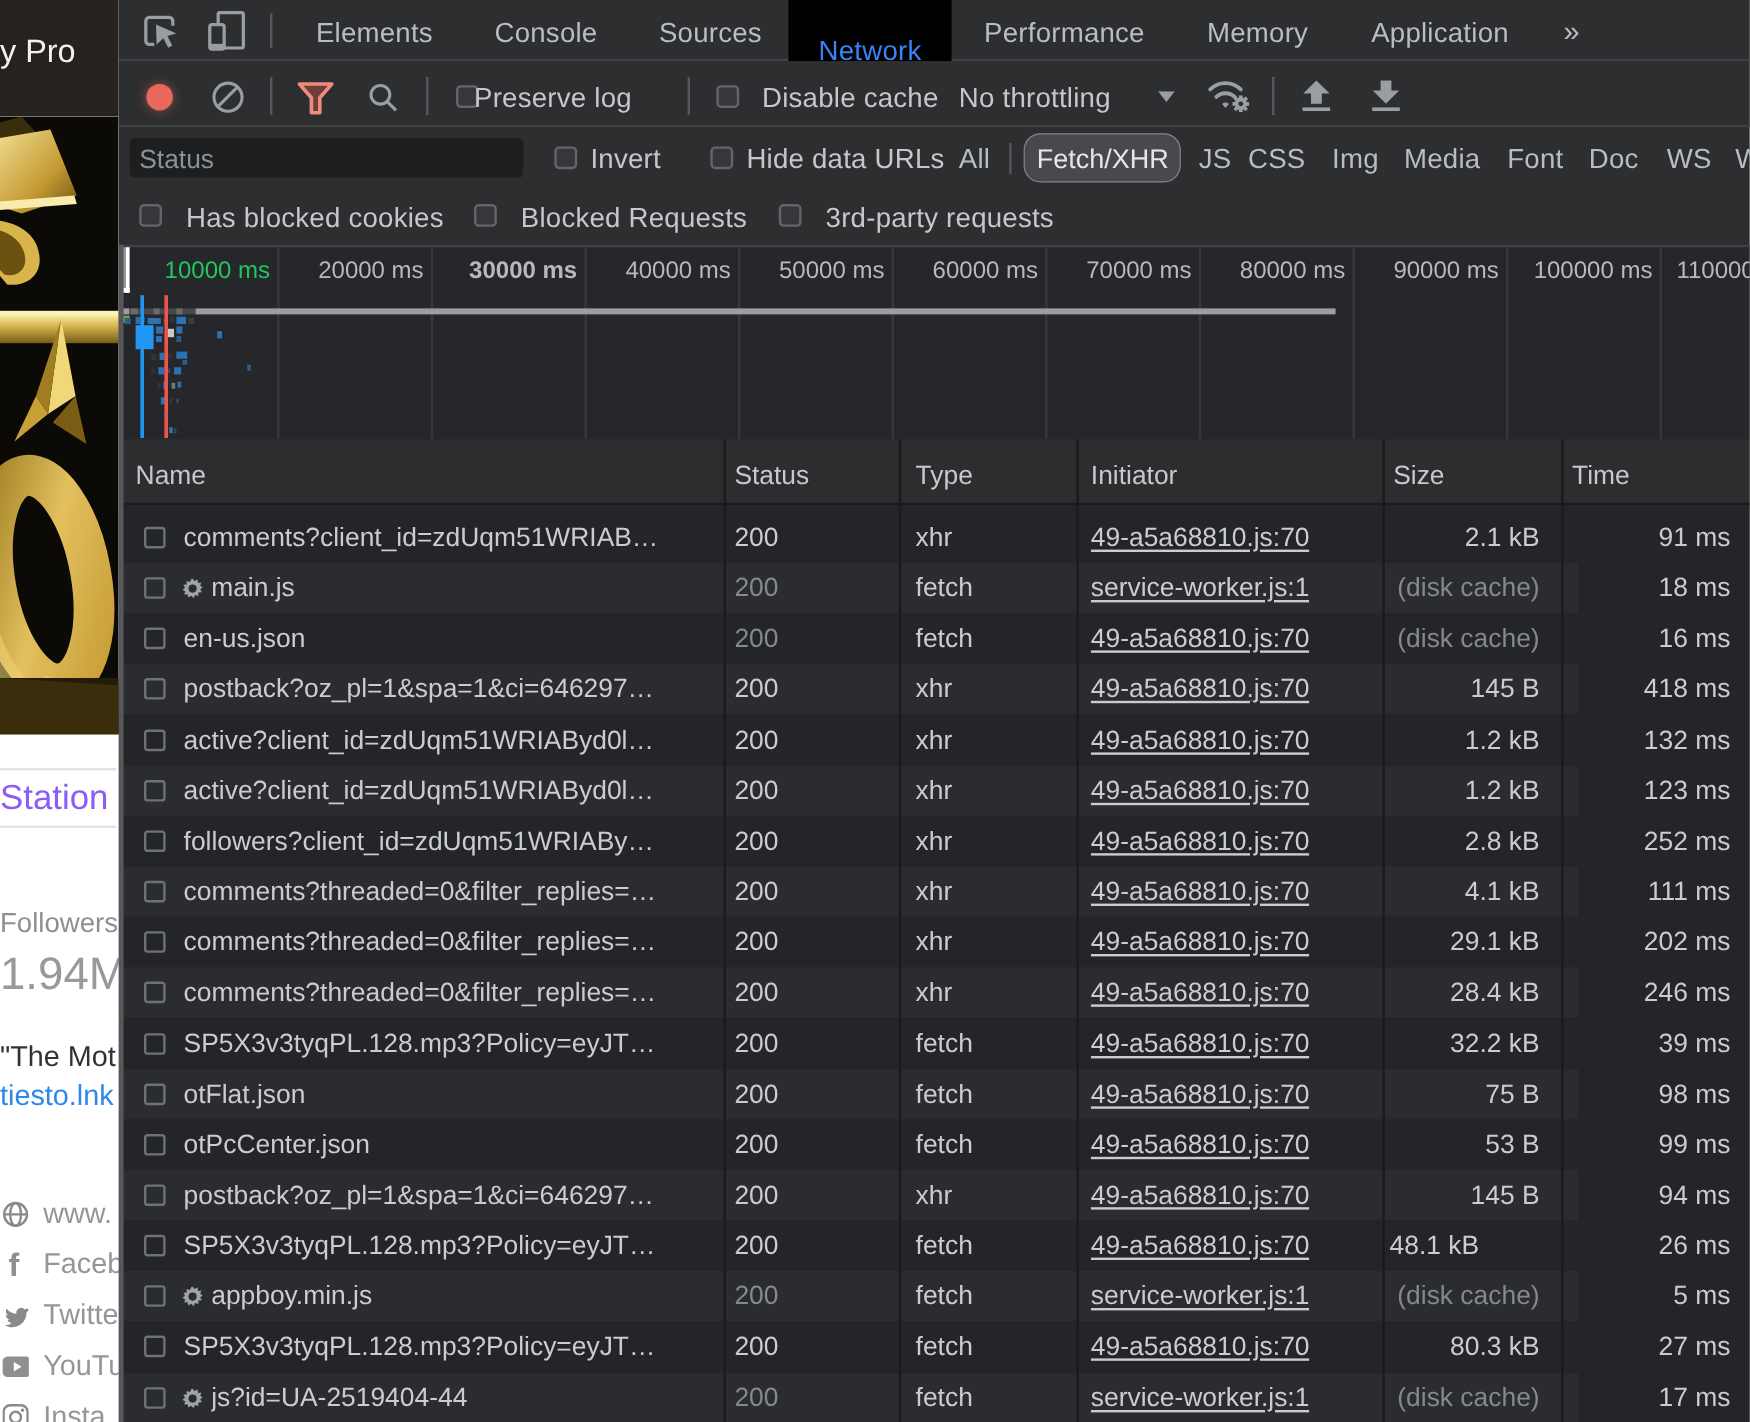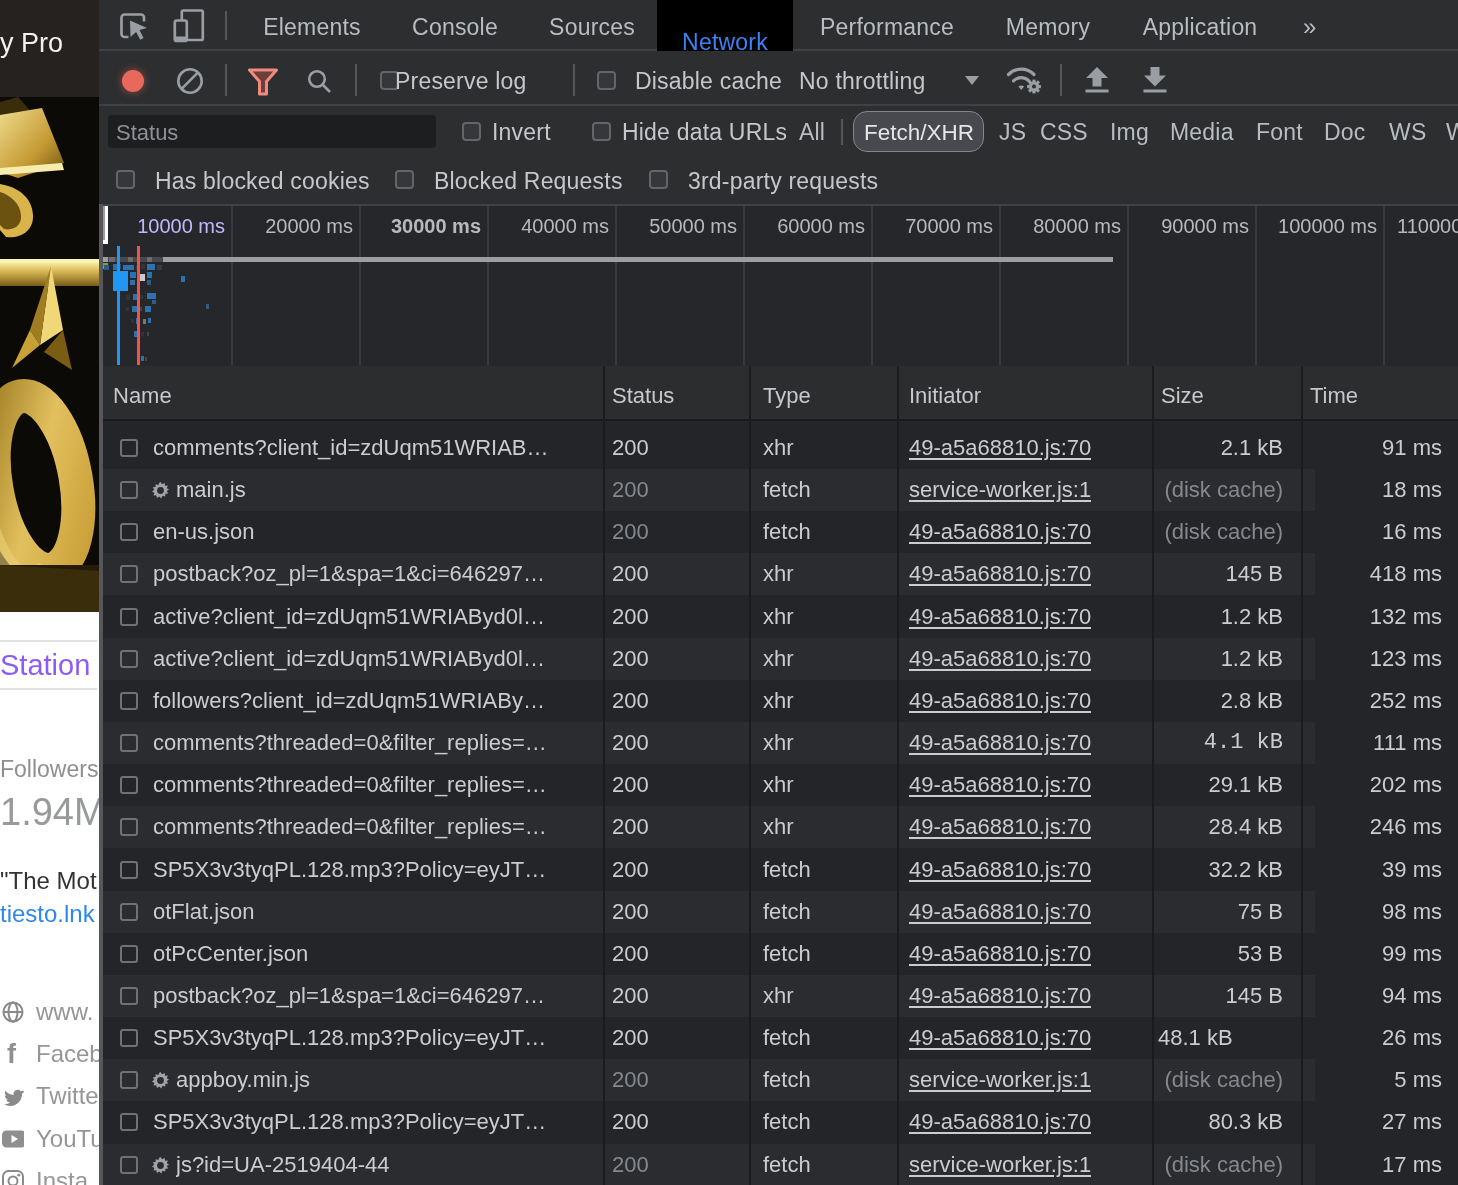--- a/index.html
+++ b/index.html
@@ -180,21 +180,21 @@
 <div class="chip" style="left:1290px;top:119px;">WS</div>
 <div class="chip" style="left:1347px;top:119px;">W</div>
 <div class="cb" style="left:17px;top:170px;"></div>
 <div class="abs lbl" style="left:56px;top:168px;">Has blocked cookies</div>
 <div class="cb" style="left:296px;top:170px;"></div>
 <div class="abs lbl" style="left:335px;top:168px;">Blocked Requests</div>
 <div class="cb" style="left:550px;top:170px;"></div>
 <div class="abs lbl" style="left:589px;top:168px;">3rd-party requests</div>
 <div class="abs" style="left:0;top:204px;width:1359px;height:162px;background:#26272a;border-top:2px solid #404144;"></div>
 <div class="abs" style="left:132px;top:206px;width:2px;height:160px;background:#37383b;"></div>
-<div class="abs" style="left:-18px;top:215px;width:144px;text-align:right;color:#c4b5fd;font-size:20px;white-space:nowrap;">10000 ms</div>
+<div class="abs" style="left:-18px;top:215px;width:144px;text-align:right;color:#22c55e;font-size:20px;white-space:nowrap;">10000 ms</div>
 <div class="abs" style="left:260px;top:206px;width:2px;height:160px;background:#37383b;"></div>
 <div class="abs" style="left:110px;top:215px;width:144px;text-align:right;color:#b7b9bc;font-size:20px;white-space:nowrap;">20000 ms</div>
 <div class="abs" style="left:388px;top:206px;width:2px;height:160px;background:#37383b;"></div>
 <div class="abs" style="left:238px;top:215px;width:144px;text-align:right;color:#b7b9bc;font-size:20px;white-space:nowrap;font-weight:bold;">30000 ms</div>
 <div class="abs" style="left:516px;top:206px;width:2px;height:160px;background:#37383b;"></div>
 <div class="abs" style="left:366px;top:215px;width:144px;text-align:right;color:#b7b9bc;font-size:20px;white-space:nowrap;">40000 ms</div>
 <div class="abs" style="left:644px;top:206px;width:2px;height:160px;background:#37383b;"></div>
 <div class="abs" style="left:494px;top:215px;width:144px;text-align:right;color:#b7b9bc;font-size:20px;white-space:nowrap;">50000 ms</div>
 <div class="abs" style="left:772px;top:206px;width:2px;height:160px;background:#37383b;"></div>
 <div class="abs" style="left:622px;top:215px;width:144px;text-align:right;color:#b7b9bc;font-size:20px;white-space:nowrap;">60000 ms</div>
@@ -330,21 +330,21 @@
 <div class="cell lnk" style="left:810px;">49-a5a68810.js:70</div>
 <div class="cell" style="left:1059px;width:125px;text-align:right;">2.8 kB</div>
 <div class="cell" style="left:1210px;width:133px;text-align:right;">252 ms</div>
 </div>
 <div class="row" style="top:301.0px;background:#2b2c2f;">
 <div class="rcb"></div>
 <div class="cell" style="left:54px;width:444px;">comments?threaded=0&amp;filter_replies=…</div>
 <div class="cell" style="left:513px;">200</div>
 <div class="cell" style="left:664px;">xhr</div>
 <div class="cell lnk" style="left:810px;">49-a5a68810.js:70</div>
-<div class="cell" style="left:1059px;width:125px;text-align:right;font-family:Liberation Mono, monospace;">4.1 kB</div>
+<div class="cell" style="left:1059px;width:125px;text-align:right;">4.1 kB</div>
 <div class="cell" style="left:1210px;width:133px;text-align:right;">111 ms</div>
 </div>
 <div class="row" style="top:343.2px;background:#242528;">
 <div class="rcb"></div>
 <div class="cell" style="left:54px;width:444px;">comments?threaded=0&amp;filter_replies=…</div>
 <div class="cell" style="left:513px;">200</div>
 <div class="cell" style="left:664px;">xhr</div>
 <div class="cell lnk" style="left:810px;">49-a5a68810.js:70</div>
 <div class="cell" style="left:1059px;width:125px;text-align:right;">29.1 kB</div>
 <div class="cell" style="left:1210px;width:133px;text-align:right;">202 ms</div>

